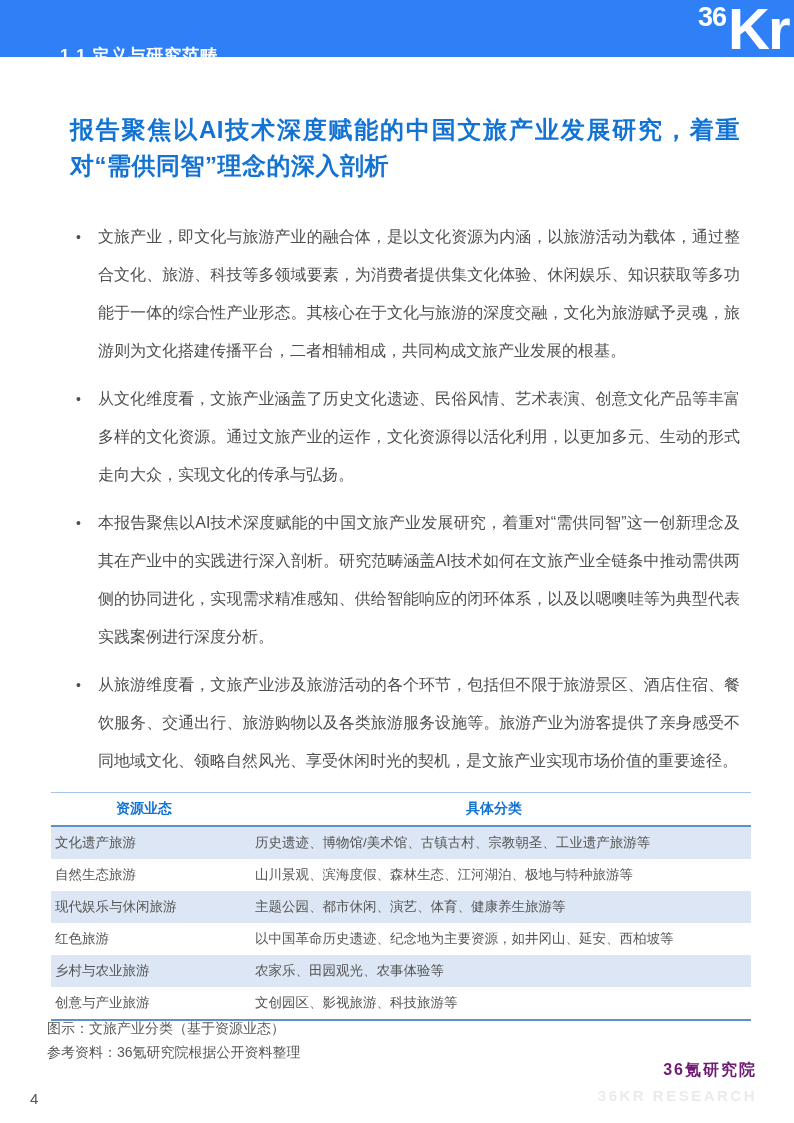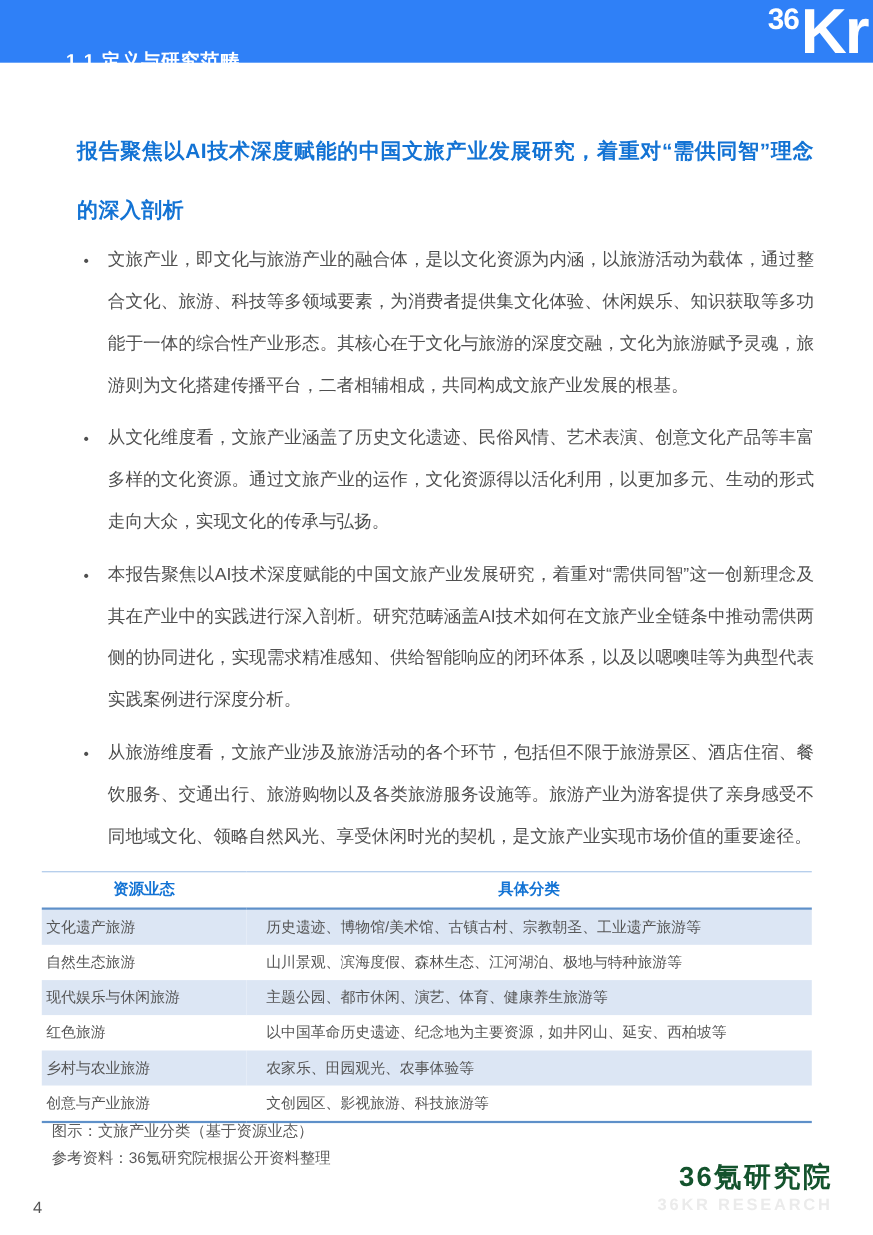--- a/index.html
+++ b/index.html
@@ -39,22 +39,22 @@
     position: absolute; left: 30px; top: -2px;
     font-size: 58px; font-weight: 700; line-height: 1;
     letter-spacing: -2px;
   }
 
   
   .page-title {
     position: absolute; left: 70px; top: 112px;
     width: 670px;
     color: #1373D4;
-    font-size: 19px; font-weight: 800;
-    line-height: 53px;
+    font-size: 24px; font-weight: 800;
+    line-height: 36px;
     letter-spacing: 0.5px;
     text-align: justify;
   }
 
   
   .bullet-list {
     position: absolute; left: 72px; top: 218px;
     width: 668px;
     list-style: none;
   }
@@ -68,21 +68,21 @@
     margin-bottom: 10px;
   }
   .bullet-list li::before {
     content: "\2022";
     position: absolute; left: 4px; top: 0;
     color: #4F4F4F; font-size: 14px;
   }
 
   
   .class-table {
-    position: absolute; left: 38px; top: 792px;
+    position: absolute; left: 51px; top: 792px;
     width: 700px;
     border-collapse: collapse;
     border-top: 1px solid #A6C4E8;
     border-bottom: 2px solid #5E90C9;
     font-size: 13.5px;
     table-layout: fixed;
   }
   .class-table col.c1 { width: 186px; }
   .class-table thead th {
     color: #1373D4; font-weight: 700; font-size: 14px;
@@ -111,21 +111,21 @@
   .page-number {
     position: absolute; left: 30px; bottom: 16px;
     color: #555555; font-size: 15px;
   }
   .watermark {
     position: absolute; right: 37px; bottom: 16px;
     text-align: right;
   }
   .watermark-cn {
     display: block;
-    color: #14532d; font-size: 25px; font-weight: 700;
+    color: #701a75; font-size: 16px; font-weight: 700;
     letter-spacing: 2px; line-height: 30px; text-align: right;
   }
   .watermark-en {
     display: block;
     color: #EBEBEB; font-size: 15px; font-weight: 700;
     letter-spacing: 2.5px; line-height: 22px;
   }
 </style>
 </head>
 <body>

